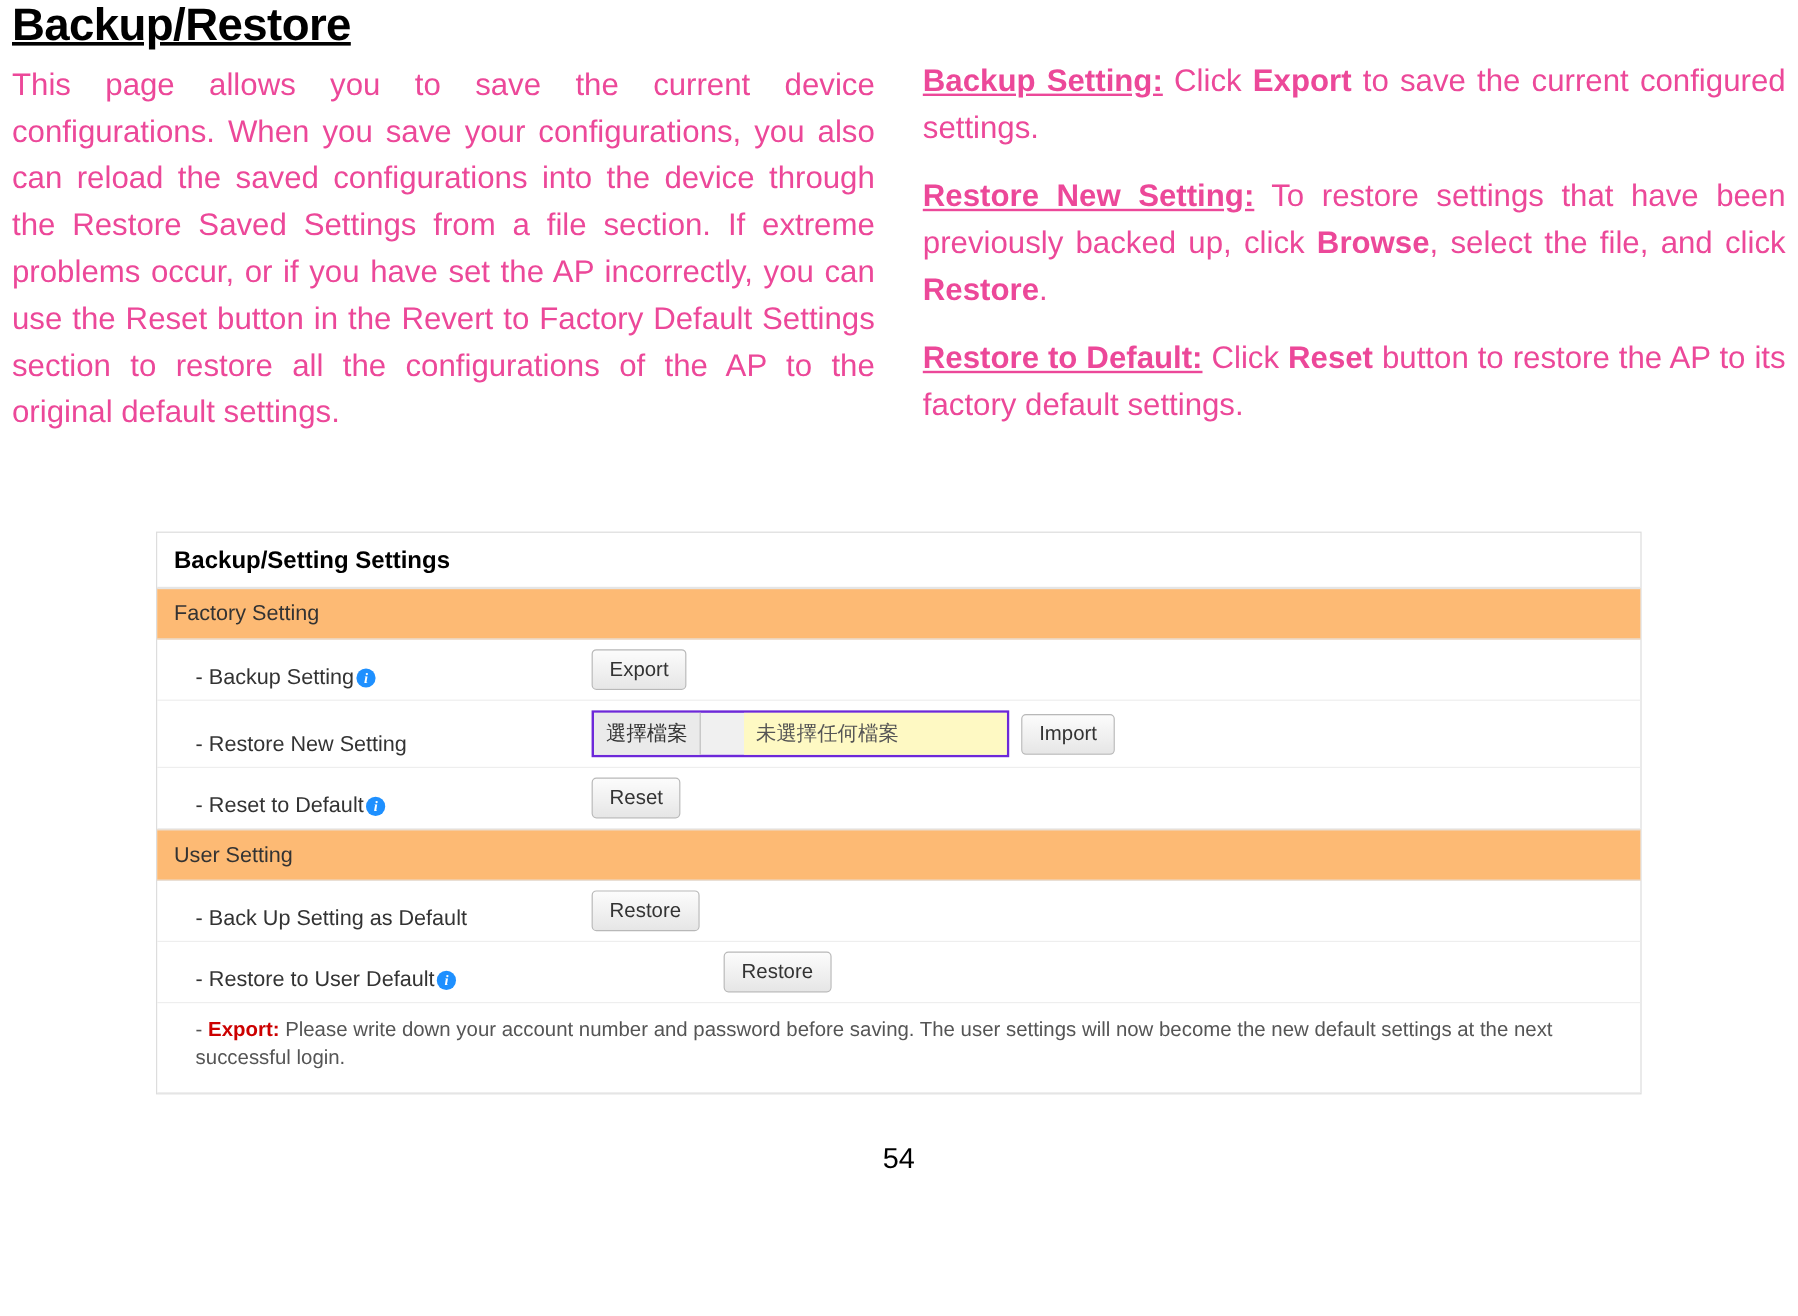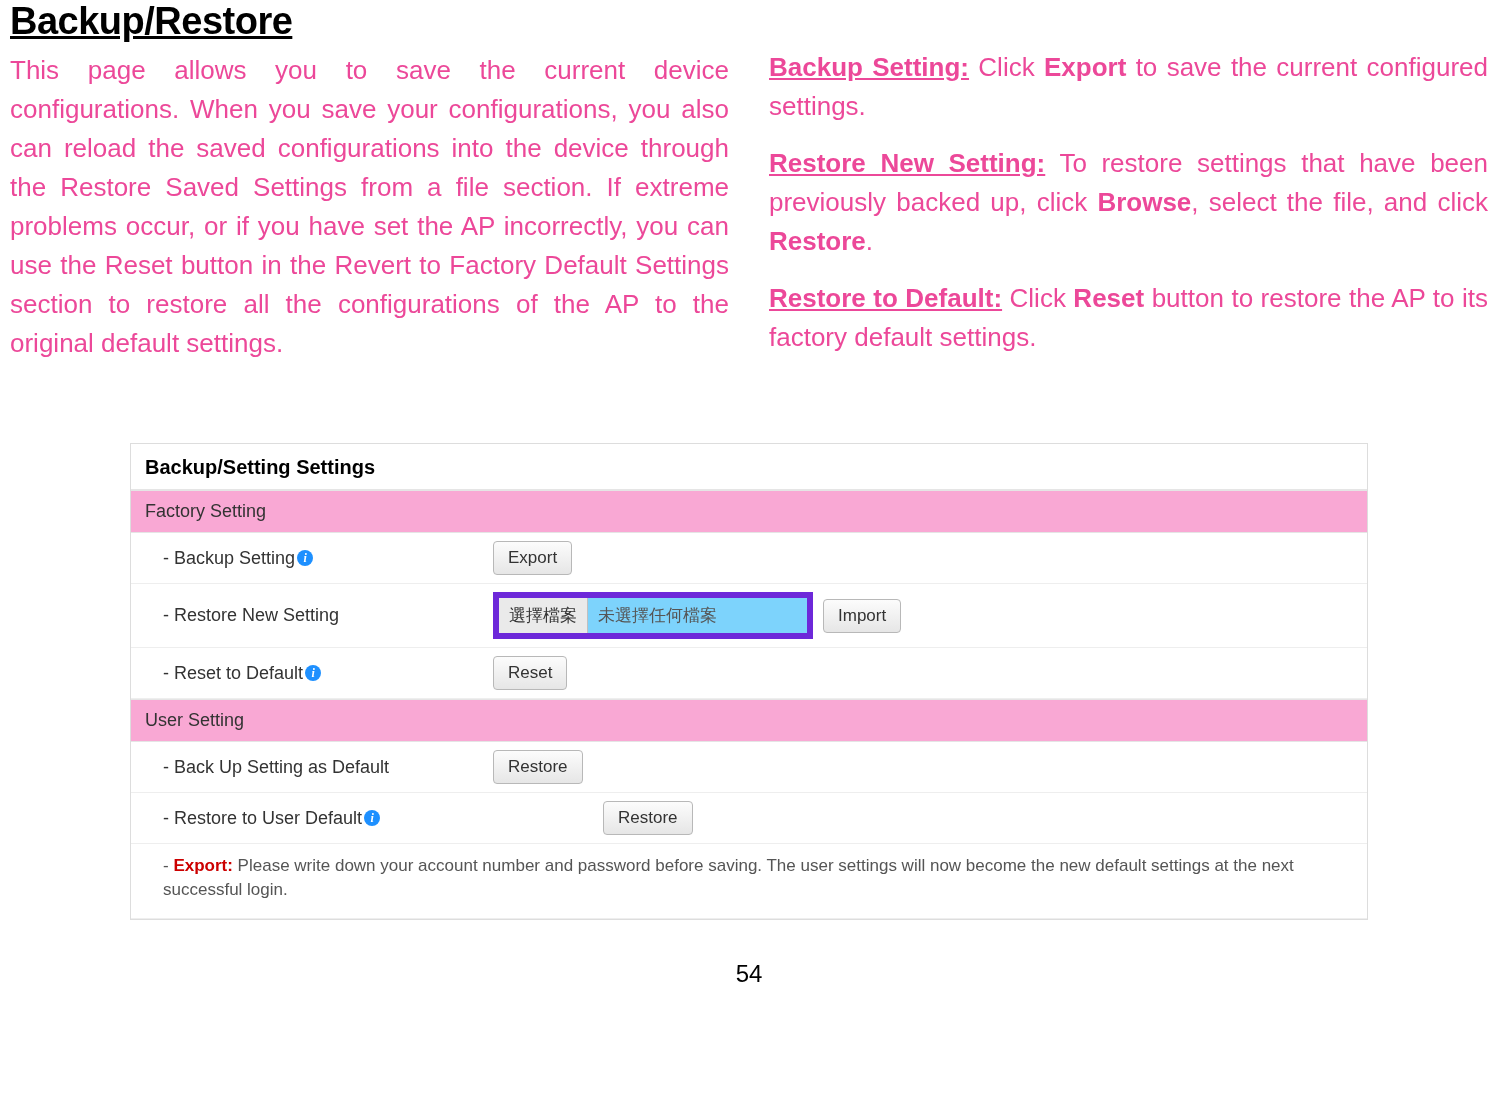--- a/index.html
+++ b/index.html
@@ -54,29 +54,29 @@
       font-family: Verdana, Arial, sans-serif;
       font-size: 18px;
     }
     .settings-header {
       font-weight: 700;
       font-size: 20px;
       padding: 12px 14px 10px;
       border-bottom: 1px solid #e5e5e5;
     }
     .section-header {
-      background: #f9a8d4;
+      background: #fdba74;
       padding: 10px 14px;
       border-top: 1px solid #e5e5e5;
       border-bottom: 1px solid #e5e5e5;
       color: #333;
     }
     .settings-row {
       display: flex;
-      align-items: center;
+      align-items: flex-end;
       padding: 8px 14px 8px 32px;
       border-bottom: 1px solid #eee;
     }
     .settings-row .row-label {
       flex: 0 0 330px;
       color: #333;
       display: flex;
       align-items: center;
     }
     .settings-row .row-controls {
@@ -90,34 +90,35 @@
       border: 1px solid #b8b8b8;
       border-radius: 4px;
       padding: 6px 14px;
       font-size: 17px;
       color: #333;
       cursor: pointer;
     }
     .file-chooser {
       display: flex;
       align-items: center;
-      border: 6px solid #6d28d9;
+      border: 2px solid #6d28d9;
       background: #f0f0f0;
       font-size: 17px;
+      gap: 36px;
     }
     .file-chooser .choose {
       background: #eaeaea;
       border-right: 1px solid #c0c0c0;
       padding: 6px 10px;
       color: #333;
     }
     .file-chooser .no-file {
       padding: 6px 90px 6px 10px;
       color: #555;
-      background: #7dd3fc;
+      background: #fef9c3;
     }
     .info-icon {
       display: inline-flex;
       width: 16px;
       height: 16px;
       border-radius: 50%;
       background: #1e90ff;
       color: #fff;
       font-family: Georgia, serif;
       font-style: italic;

